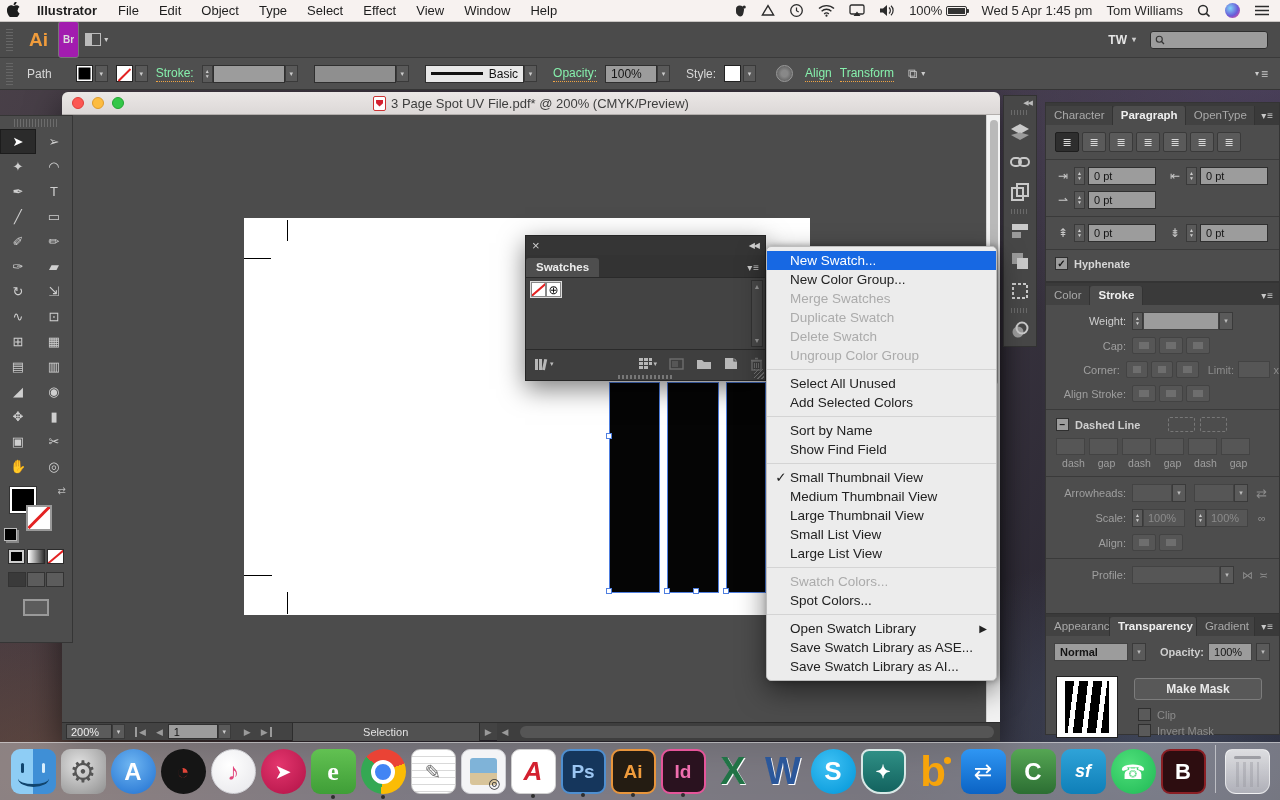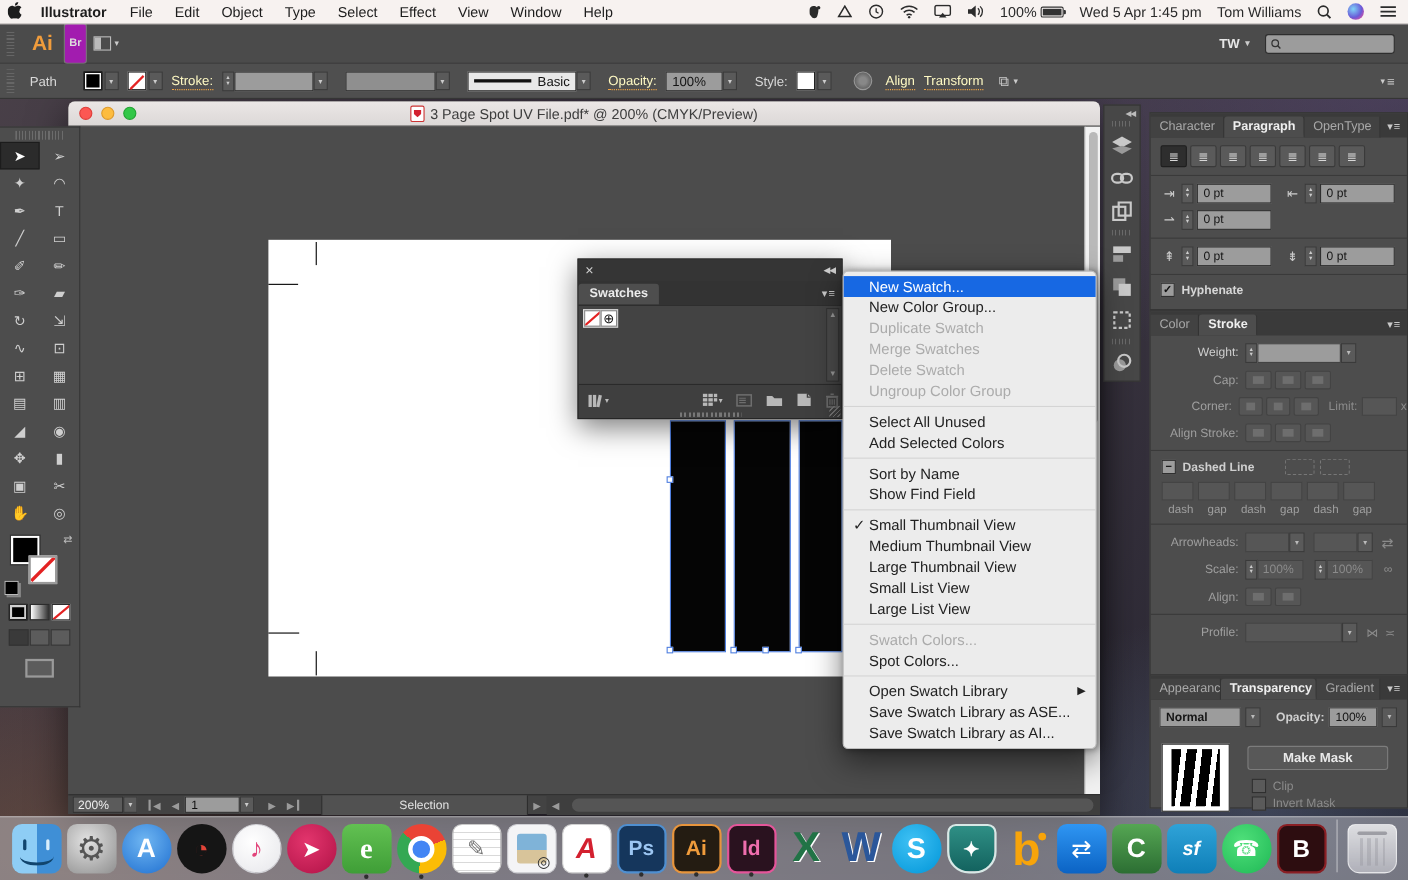--- a/index.html
+++ b/index.html
@@ -34,21 +34,21 @@
   .grip { width:7px; height:22px; margin:0 6px; background:repeating-linear-gradient(#666 0 1px, transparent 1px 3px); }
   .ailogo { color:#f09c3c; font-size:19px; font-weight:bold; letter-spacing:0; margin:0 10px; }
   .sqbtn { background:#a21caf; border:1px solid #777; border-radius:3px; color:#ddd; font-size:10px; font-weight:bold;
     padding:12px 4px; margin-right:6px; }
   .layoutbtn { display:flex; align-items:center; gap:3px; color:#ccc; }
   .layouticon { width:16px; height:13px; border:1px solid #bbb; background:linear-gradient(90deg,#bbb 6px, transparent 6px); }
   .caret { font-size:8px; color:#ccc; }
   .tw { color:#e6e6e6; font-size:12px; font-weight:bold; display:flex; gap:5px; align-items:center; margin-right:14px;}
   .appsearch { width:118px; height:18px; background:#9c9c9c; border-radius:3px; border:1px solid #2e2e2e;
     display:flex; align-items:center; padding:0 4px; gap:3px; margin-right:12px;}
-  .orange { color:#fef9c3; }
+  .orange { color:#86efac; }
   .dotted { border-bottom:1px dotted #f0a444; padding-bottom:1px; }
   .swatchbox { width:17px; height:17px; border:1px solid #222; background:#000; box-shadow:inset 0 0 0 1.5px #fff; }
   .swatchbox.none { background:#fff; position:relative; box-shadow:none; }
   .swatchbox.none::after, .noneslash::after { content:""; position:absolute; left:-1px; right:-1px; top:50%; height:2px;
     background:#e32222; transform:rotate(-45deg); }
   .ddbtn { width:13px; height:17px; background:#5a5a5a; border:1px solid #3a3a3a; color:#ccc; font-size:7px;
     display:flex; align-items:center; justify-content:center; margin-right:8px;}
   .stepper { width:11px; height:18px; background:#5a5a5a; border:1px solid #3a3a3a; display:flex; flex-direction:column;
     align-items:center; justify-content:center; color:#ccc; font-size:5px; line-height:5px; }
   .field { height:18px; background:#9c9c9c; border:1px solid #2f2f2f; color:#151515; display:flex; align-items:center;
@@ -815,22 +815,22 @@
           </svg>
         </span>
     </div>
     <div class="bgrip"></div>
     <div class="rgrip"></div>
   </div>
 
   <div id="ctxmenu">
     <div class="cmi hl">New Swatch...</div>
     <div class="cmi">New Color Group...</div>
+    <div class="cmi dis">Merge Swatches</div>
     <div class="cmi dis">Duplicate Swatch</div>
-    <div class="cmi dis">Merge Swatches</div>
     <div class="cmi dis">Delete Swatch</div>
     <div class="cmi dis">Ungroup Color Group</div>
     <div class="cmsep"></div>
     <div class="cmi">Select All Unused</div>
     <div class="cmi">Add Selected Colors</div>
     <div class="cmsep"></div>
     <div class="cmi">Sort by Name</div>
     <div class="cmi">Show Find Field</div>
     <div class="cmsep"></div>
     <div class="cmi"><span class="chk">✓</span><span>Small Thumbnail View</span></div>

